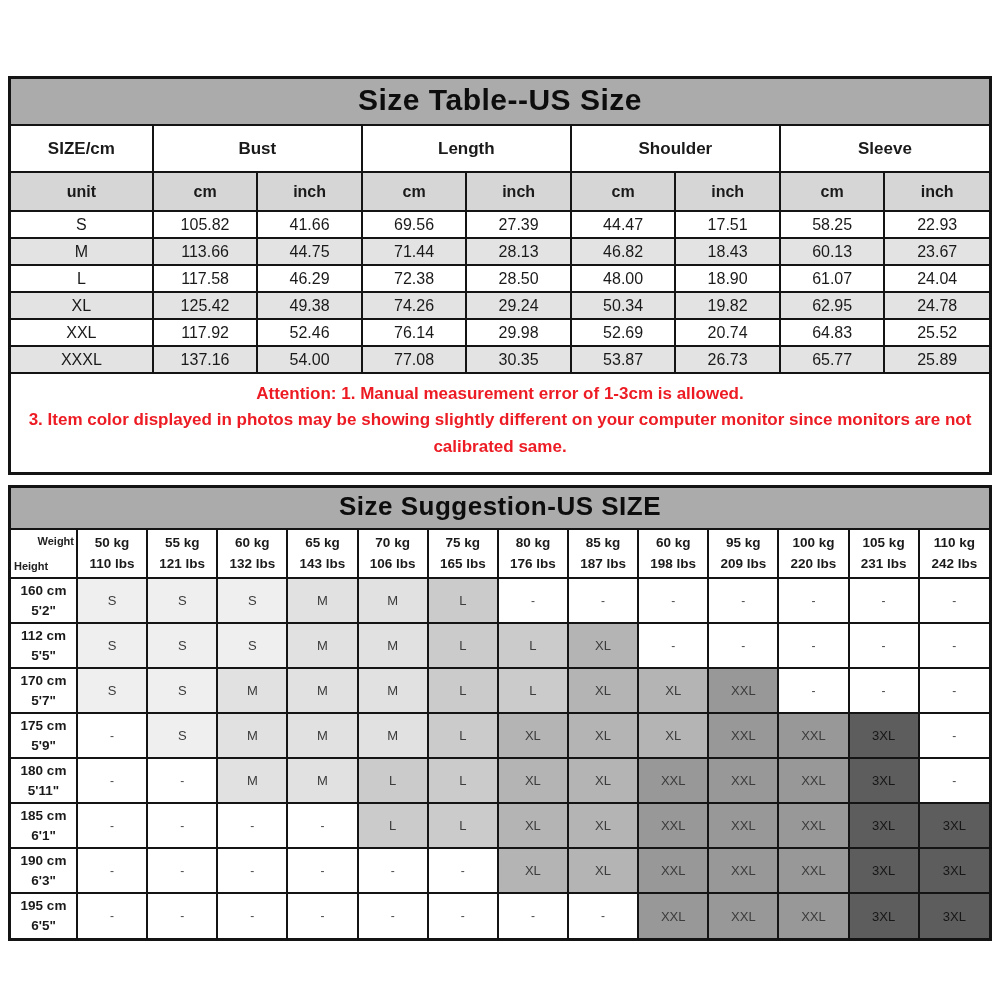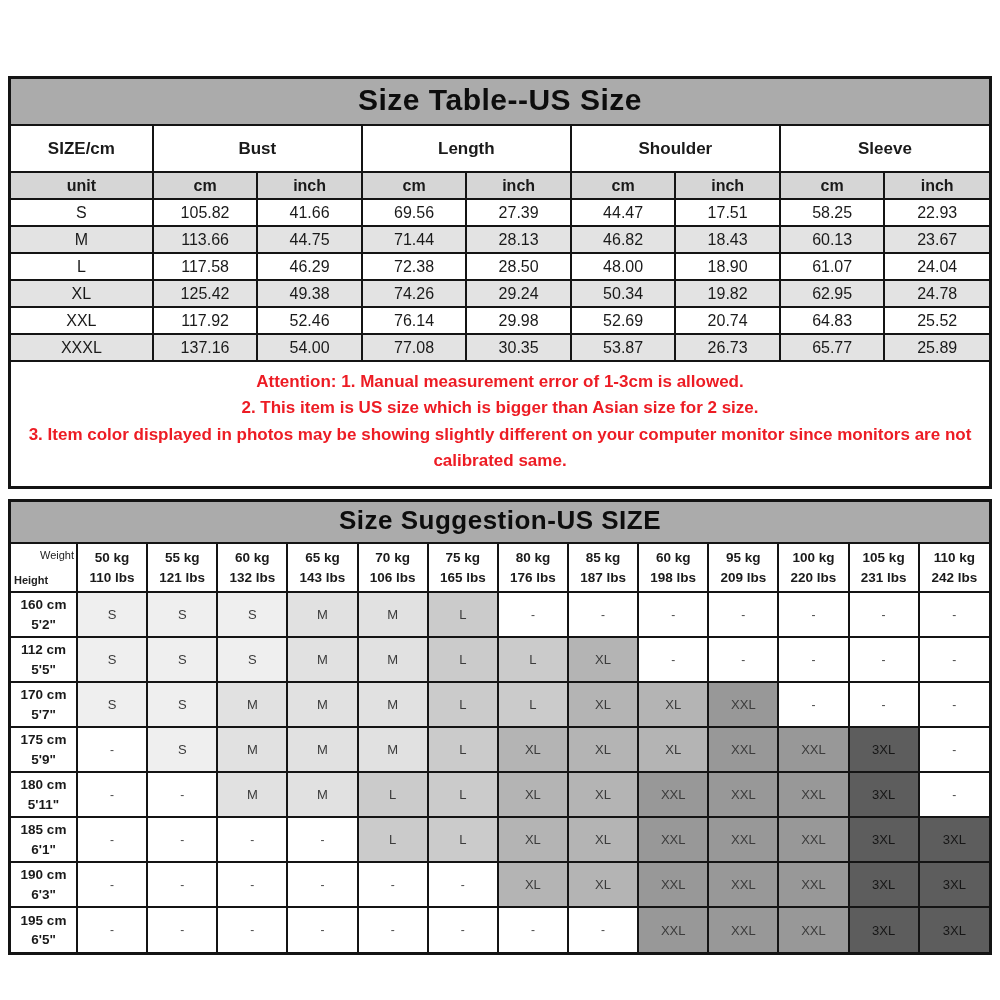--- a/index.html
+++ b/index.html
@@ -35,21 +35,21 @@
   th,td{border:2px solid var(--border);text-align:center;vertical-align:middle;padding:0;}
   
   table tr > *:first-child{border-left:none;}
   table tr > *:last-child{border-right:none;}
   table thead tr:first-child > *{border-top:none;}
   #t2 tbody tr:last-child > *{border-bottom:none;}
 
   
   #t1 .c-size{width:14.5%;}
   #t1 thead tr.group-row th{height:46px;font-size:17px;font-weight:bold;background:#fff;}
-  #t1 thead tr.unit-row th{height:27px;font-size:16px;font-weight:bold;background:var(--unit);}
+  #t1 thead tr.unit-row th{height:39px;font-size:16px;font-weight:bold;background:var(--unit);}
   #t1 tbody td{height:27px;font-size:16px;font-weight:normal;background:transparent;}
   #t1 tbody tr.alt{background:var(--alt);}
 
   .attention{
     color:var(--red);
     font-weight:bold;
     font-size:17px;
     line-height:1.55;
     text-align:center;
     padding:7px 4px 12px;
@@ -66,21 +66,21 @@
   .corner{
     position:relative;
     background:
       linear-gradient(to bottom right,
         rgba(0,0,0,0) calc(50% - 1px),
         #3c3c3c calc(50% - 1px),
         #3c3c3c calc(50% + 1px),
         rgba(0,0,0,0) calc(50% + 1px)),
       var(--corner);
   }
-  .corner .cw{position:absolute;top:3px;right:2px;font-size:11px;font-weight:normal;color:#222;}
+  .corner .cw{position:absolute;top:3px;right:2px;font-size:11px;font-weight:bold;color:#222;}
   .corner .ch{position:absolute;bottom:3px;left:3px;font-size:11px;font-weight:bold;color:#222;}
 </style>
 </head>
 <body>
 
 <div class="page">
 
   <section class="block block1">
     <div class="band band1">Size Table--US Size</div>
     <table id="t1">
@@ -172,21 +172,20 @@
             <td>30.35</td>
             <td>53.87</td>
             <td>26.73</td>
             <td>65.77</td>
             <td>25.89</td>
           </tr>
         </tbody>
     </table>
     <div class="attention">
         <div>Attention:  1. Manual measurement error of 1-3cm is allowed.</div>
-        <div>2. This item is US size which is bigger than Asian size for 2 size.</div>
         <div>3. Item color displayed in photos may be showing slightly different on your computer monitor since monitors are not calibrated same.</div>
       </div>
   </section>
 
   <section class="block block2">
     <div class="band band2">Size Suggestion-US SIZE</div>
     <table id="t2">
       <colgroup>
           <col class="c-height">
           <col span="13">

